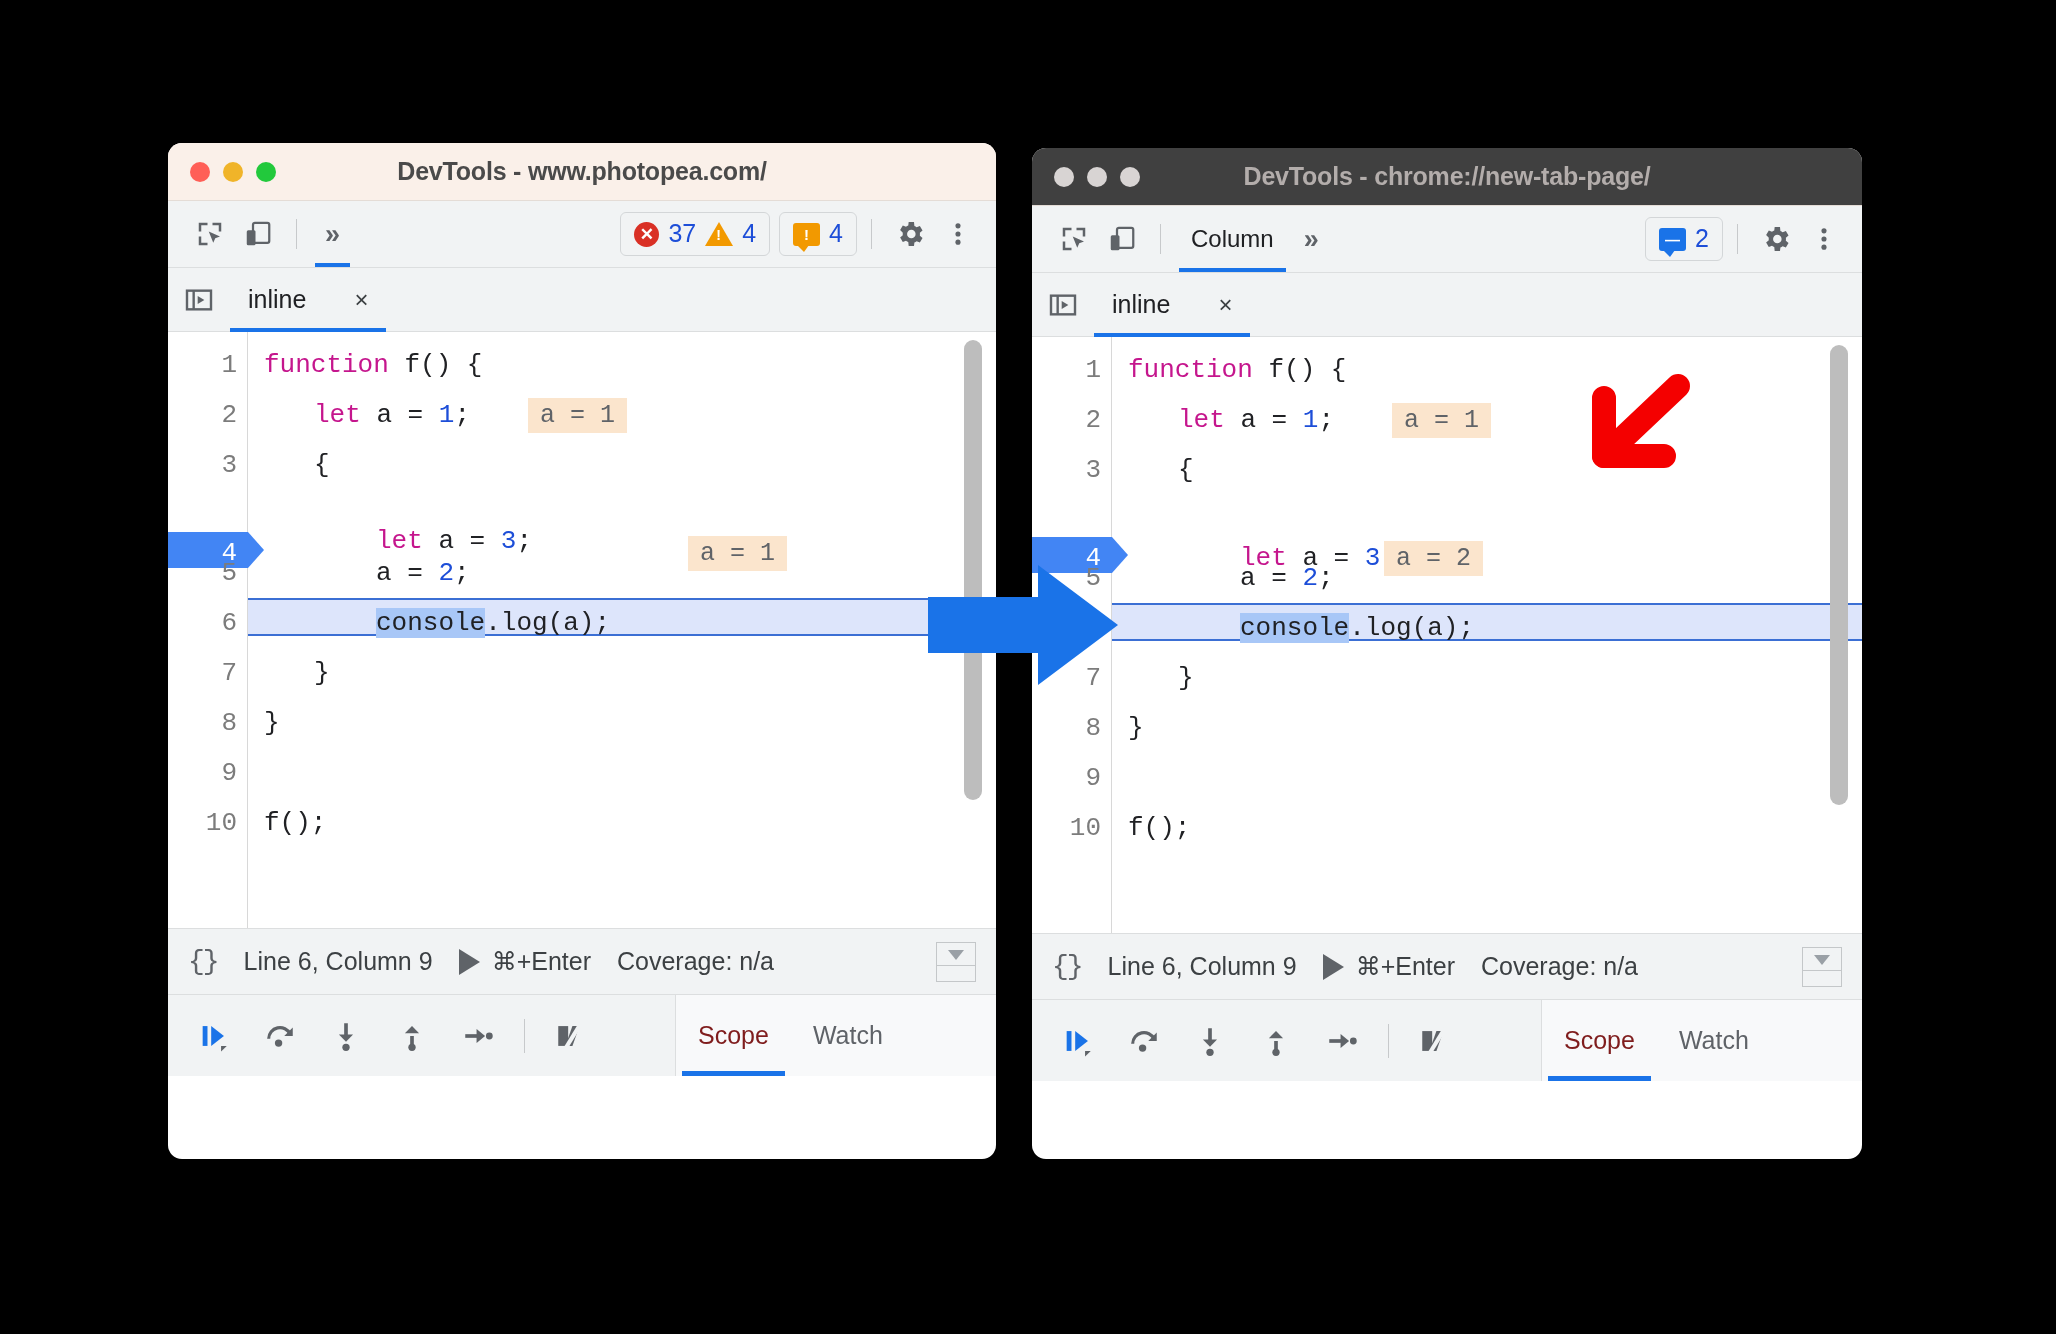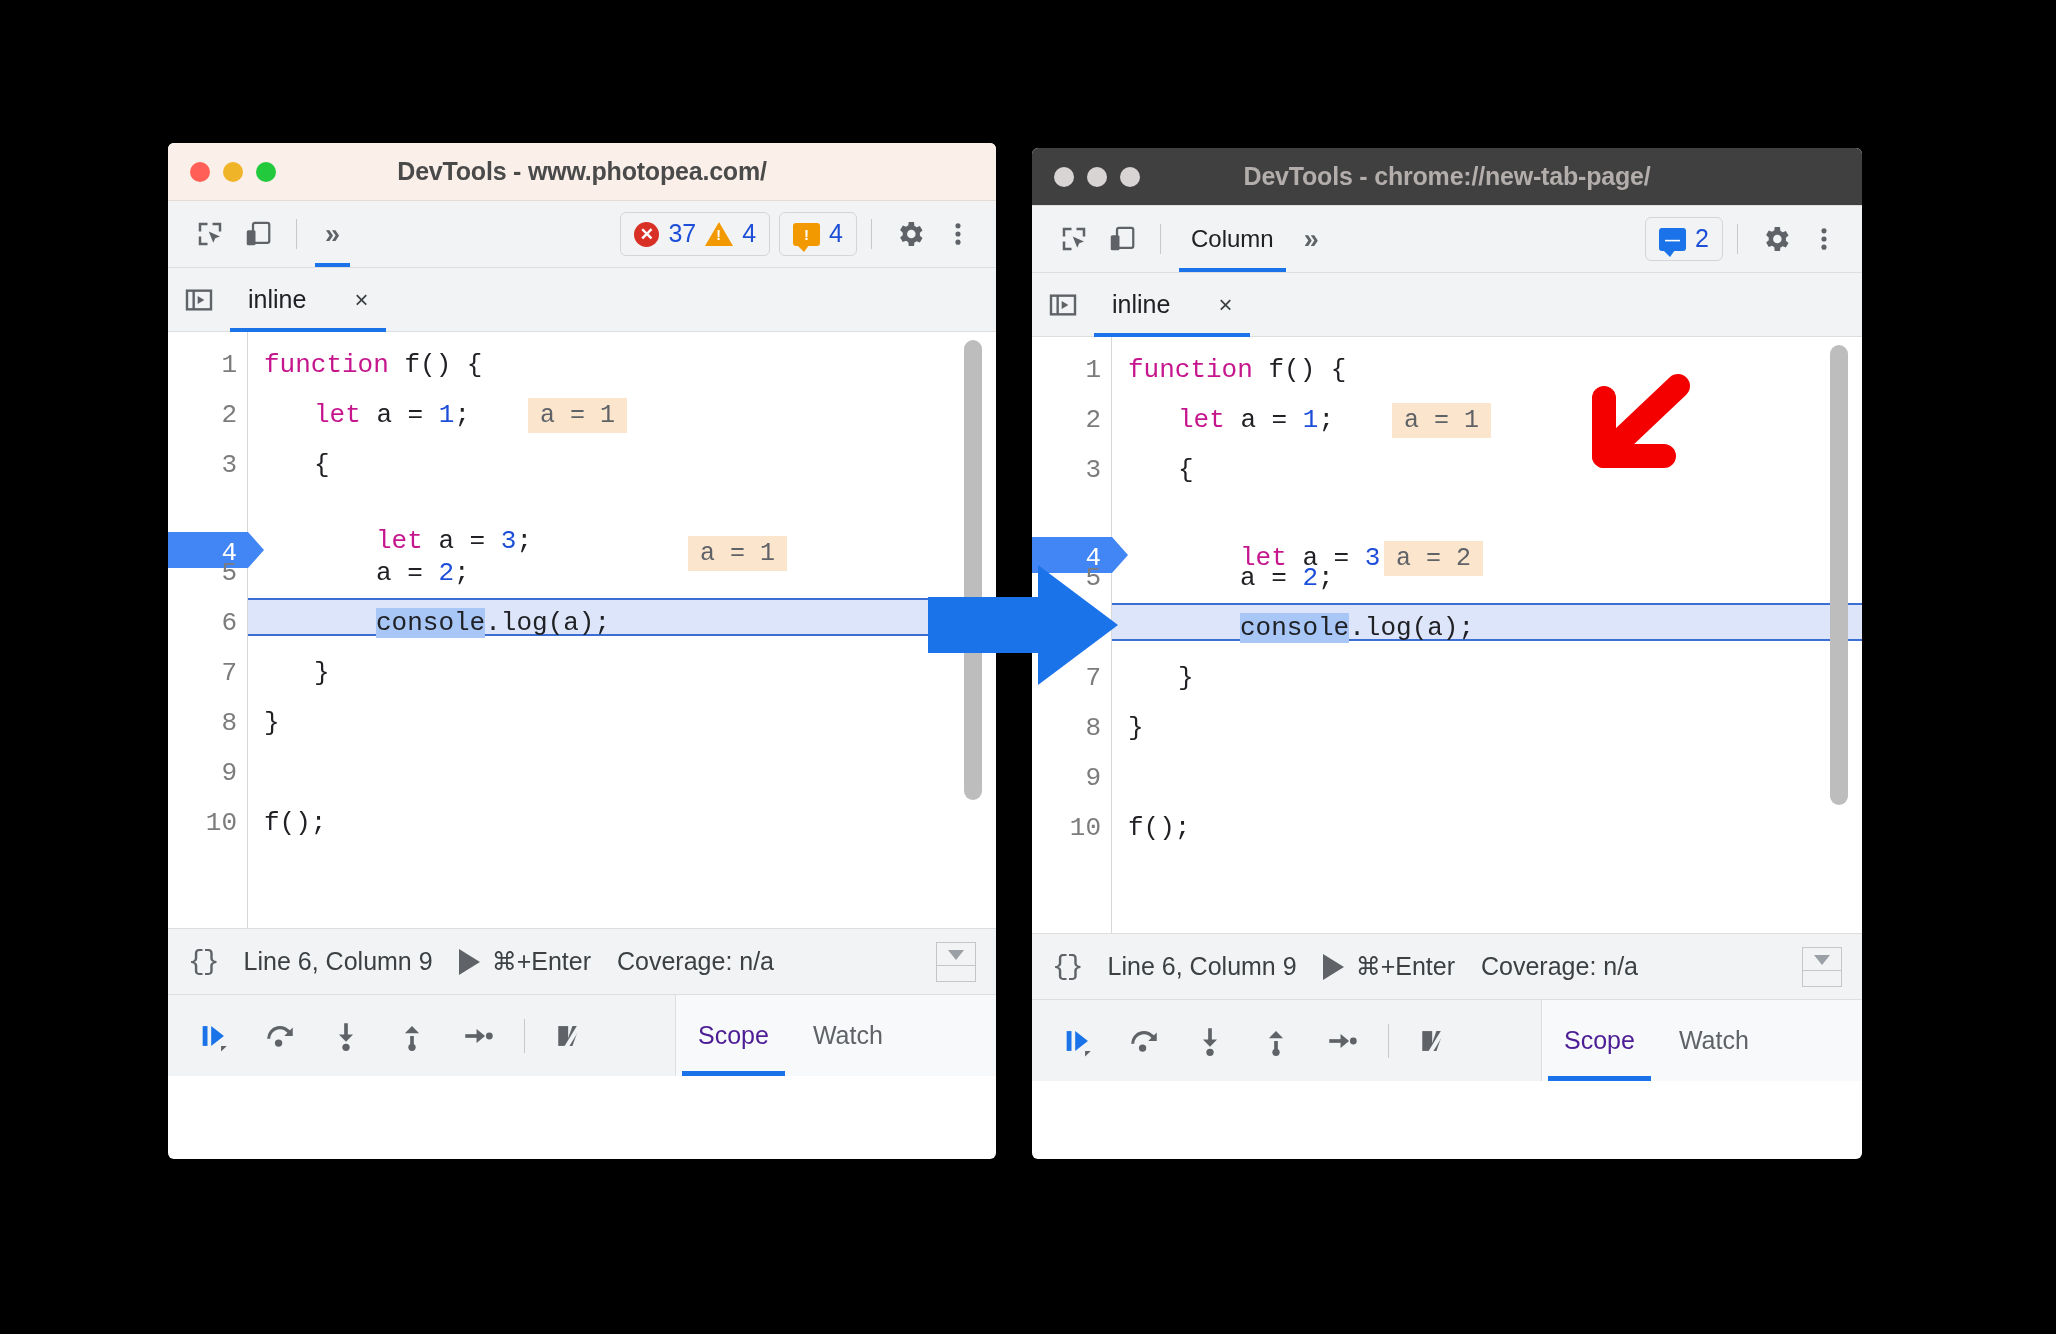--- a/index.html
+++ b/index.html
@@ -12,21 +12,21 @@
   }
   #stage {
     position: relative;
     width: 2056px; height: 1334px;
     background: #000;
   }
 
   
   .window {
     position: absolute;
-    border-radius: 6px;
+    border-radius: 14px;
     overflow: hidden;
     background: #ffffff;
     box-shadow: 0 0 26px 10px rgba(0,0,0,0.55);
   }
   .window.left  { left: 168px; top: 143px; width: 828px; height: 1016px; }
   .window.right { left: 1032px; top: 148px; width: 830px; height: 1011px; }
 
   
   .titlebar {
     height: 58px;
@@ -259,21 +259,21 @@
   .dbg-fill { flex: 1 1 auto; border-right: 1px solid #dcdedf; }
   .sidepanel {
     flex: 0 0 320px;
     background: #f8f9fa;
     display: flex; align-items: stretch;
   }
   .sp-tab {
     display: flex; align-items: center; padding: 0 22px;
     font-size: 25px; color: #5f6368; position: relative;
   }
-  .sp-tab.active { color: #4c1d95; }
+  .sp-tab.active { color: #7f1d1d; }
   .sp-tab.active::after {
     content: ""; position: absolute; left: 6px; right: 6px; bottom: 0;
     height: 5px; background: #1a73e8;
   }
 
   
   .blue-arrow {
     position: absolute; left: 928px; top: 565px;
     width: 190px; height: 120px; z-index: 40;
   }

